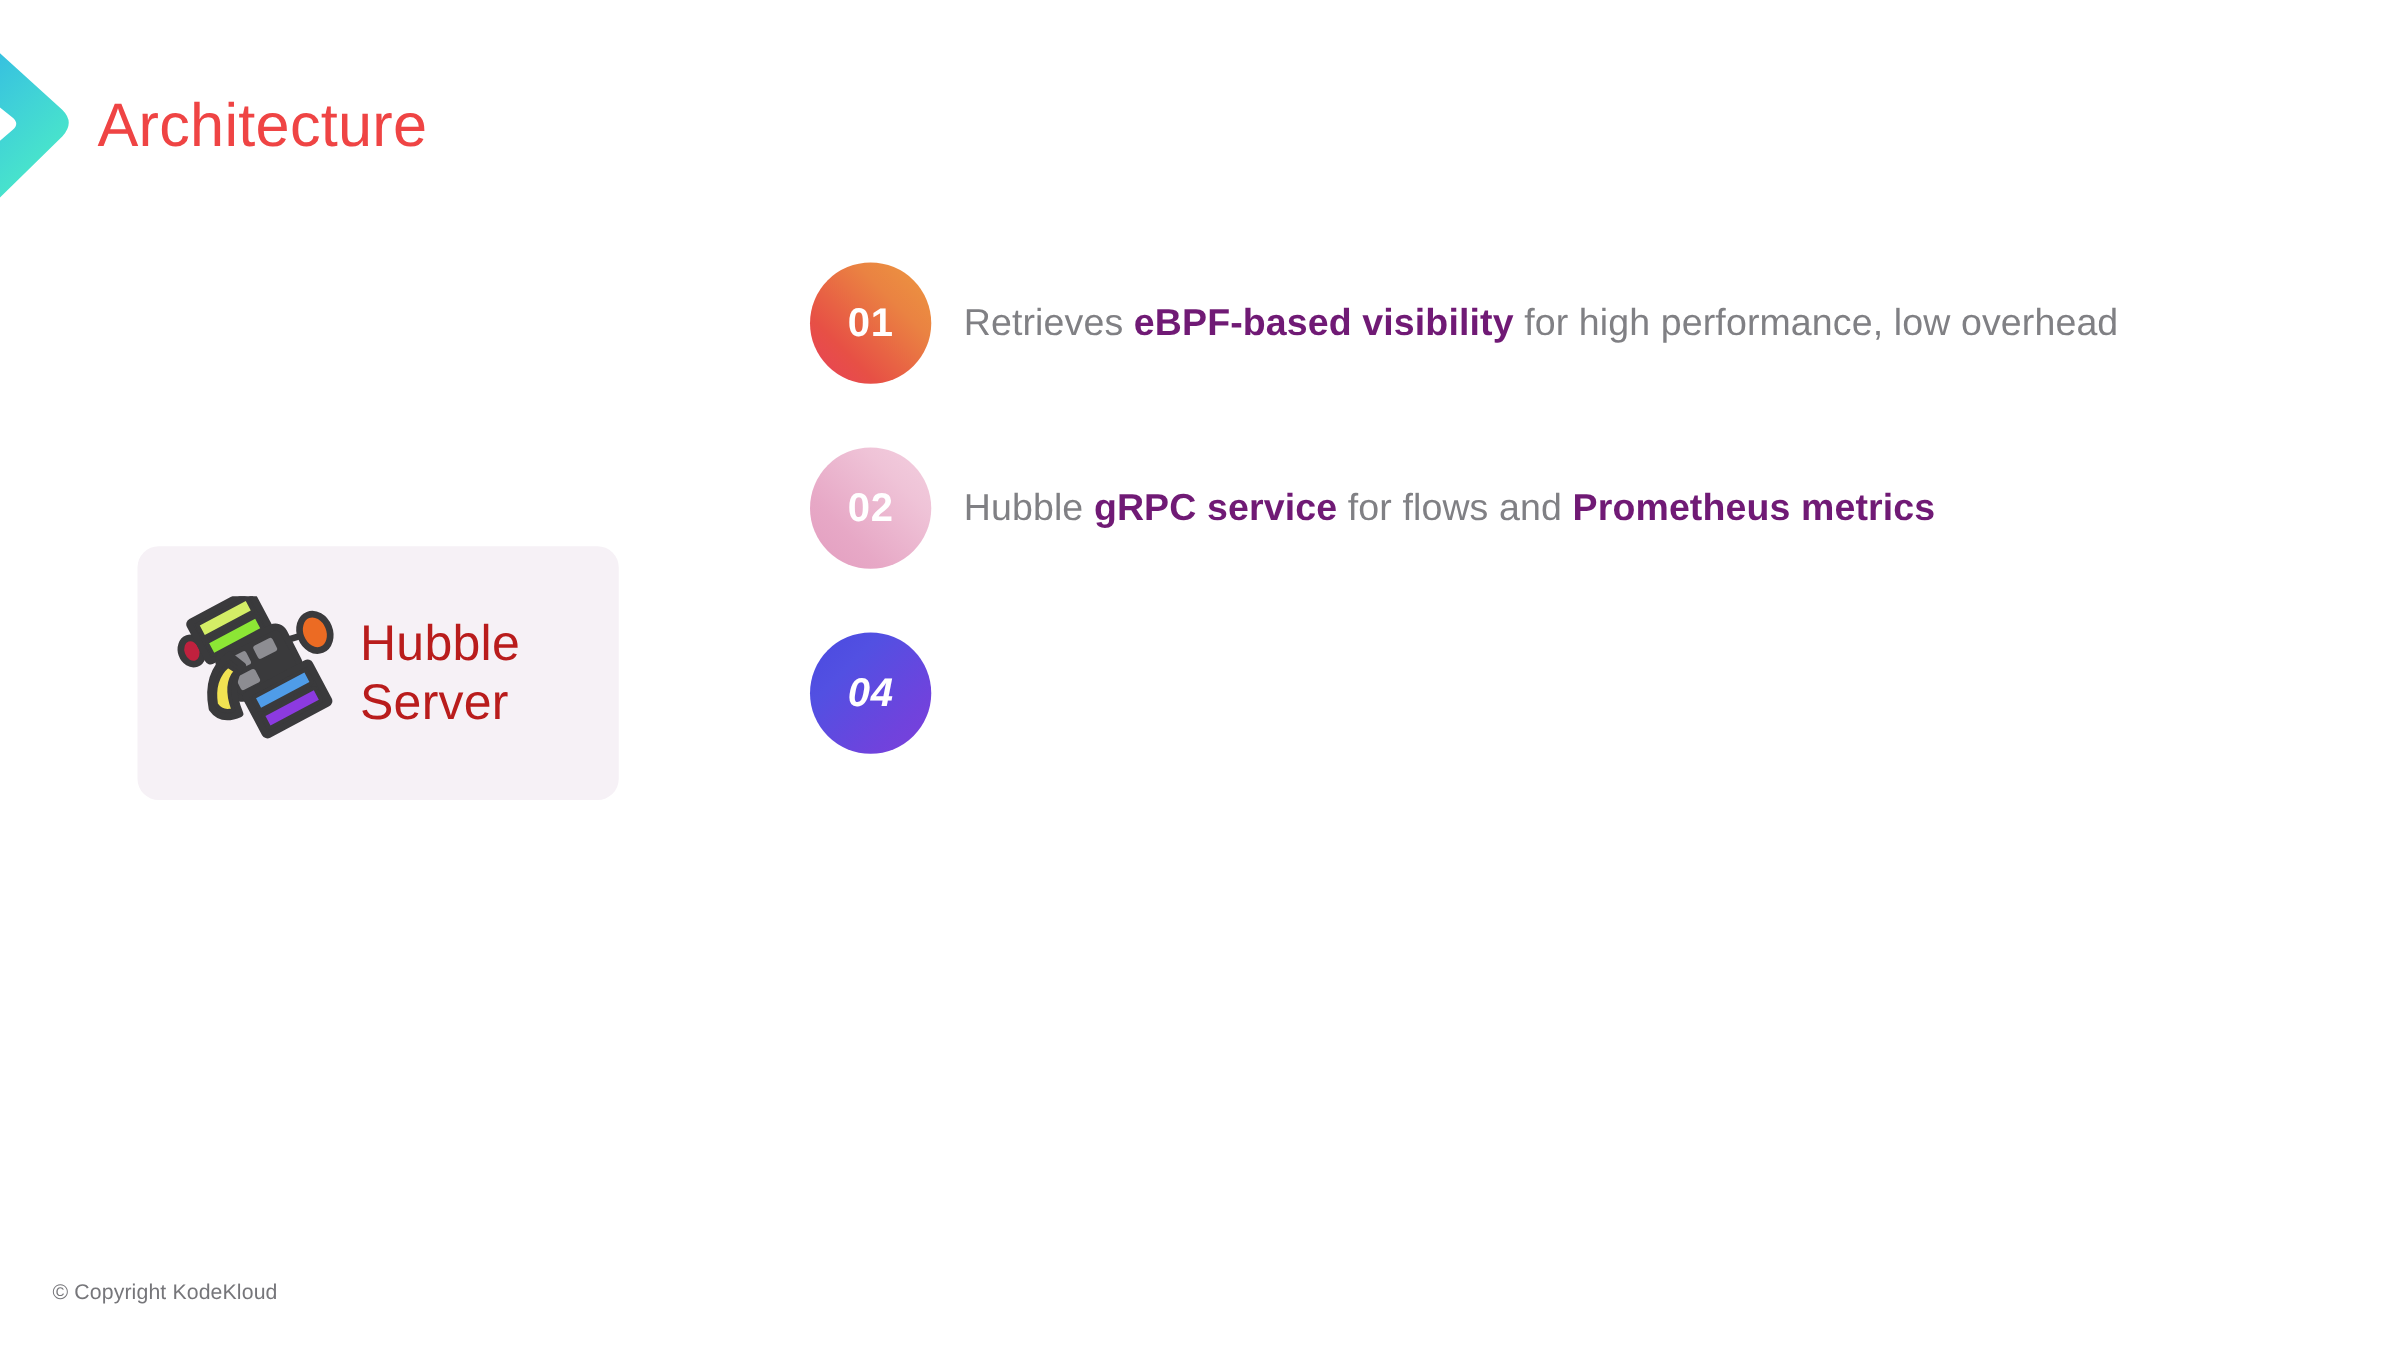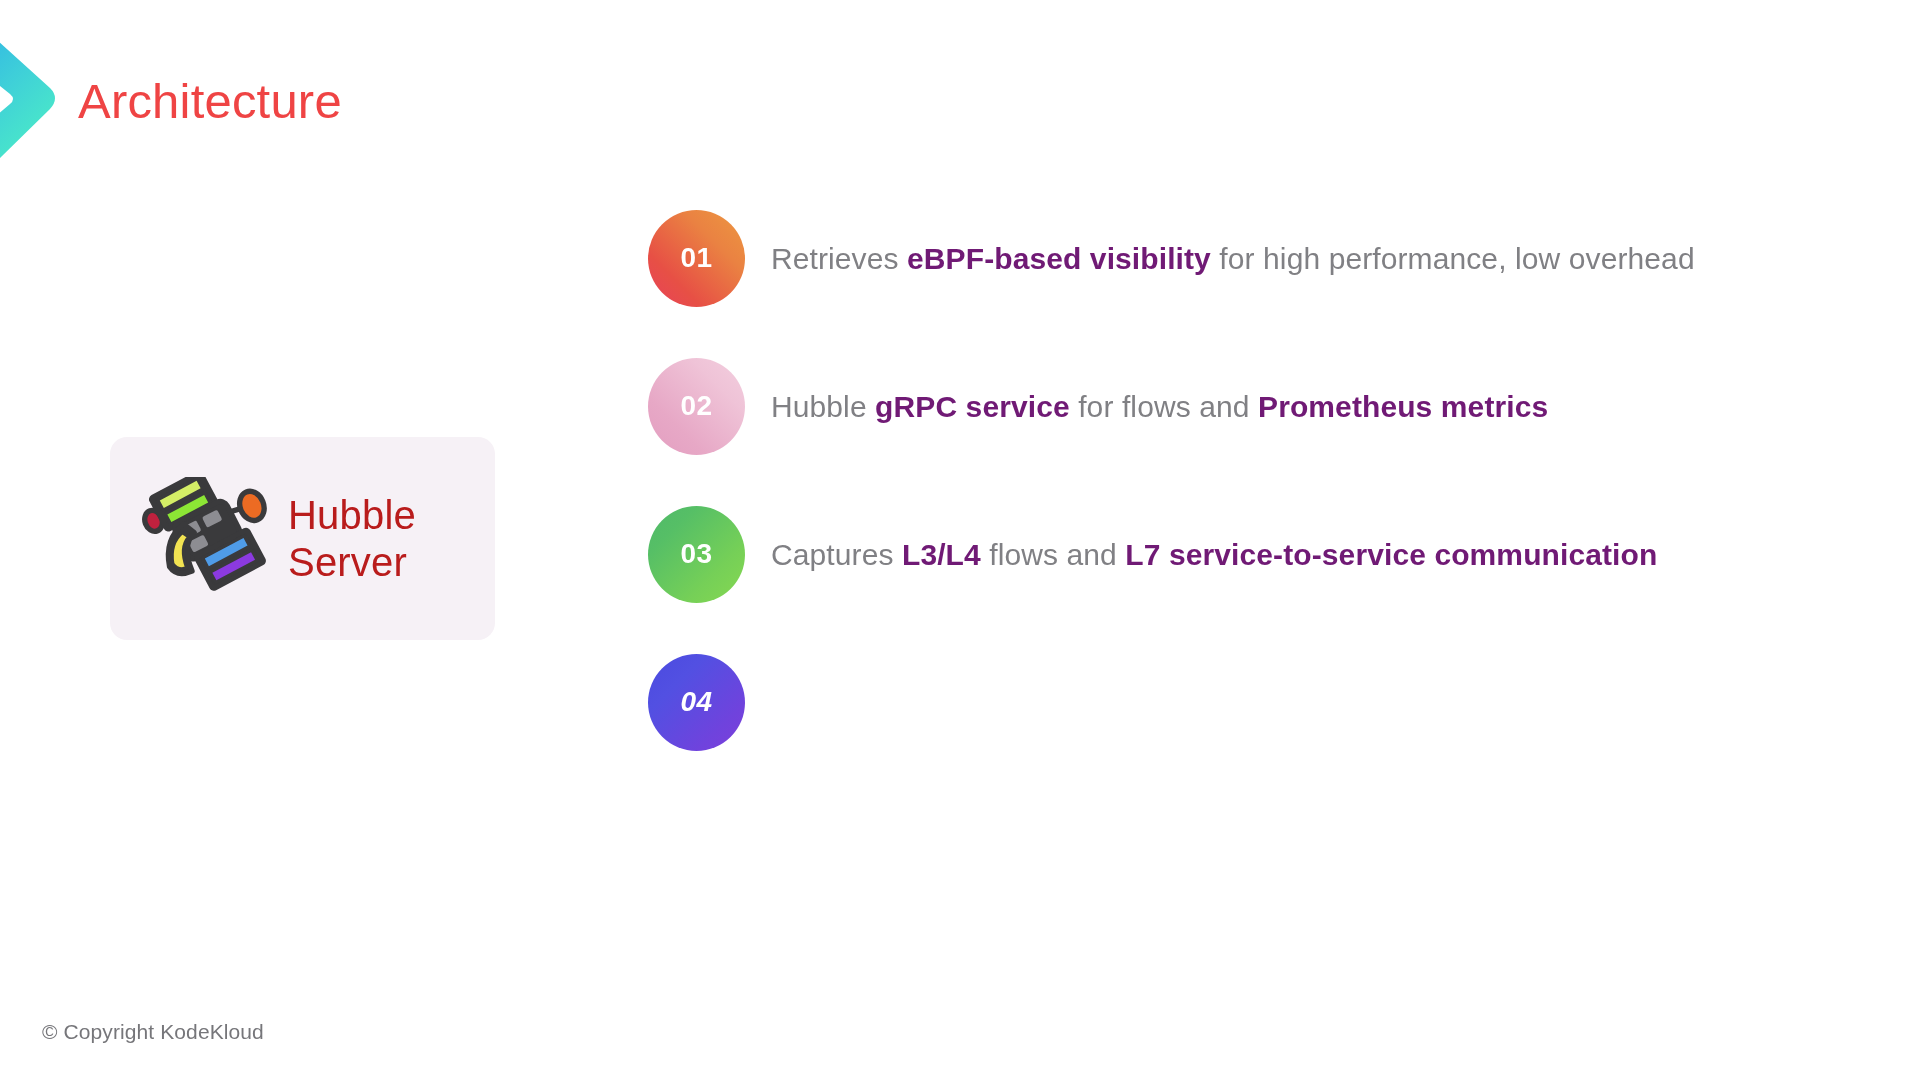--- a/index.html
+++ b/index.html
@@ -90,21 +90,21 @@
 
   .point-badge {
     flex: 0 0 97px;
     width: 97px;
     height: 97px;
     border-radius: 50%;
     display: flex;
     align-items: center;
     justify-content: center;
     color: #ffffff;
-    font-size: 28px;
+    font-size: 32px;
     font-weight: 700;
     letter-spacing: 0.5px;
   }
   .badge-01 { background: linear-gradient(45deg, #e8415a 0%, #e75045 28%, #ea8242 68%, #ed9840 100%); }
   .badge-02 { background: linear-gradient(45deg, #e39ec0 0%, #e7a8c6 30%, #efc3d7 72%, #f3cfdf 100%); }
   .badge-03 { background: linear-gradient(135deg, #4fb96a 0%, #56bf66 25%, #76d057 70%, #86d851 100%); }
   .badge-04 { background: linear-gradient(135deg, #4a4ae0 0%, #5250e2 30%, #6f43dd 75%, #7c3fda 100%); }
 
   .point-text {
     margin-left: 26px;
@@ -118,21 +118,21 @@
   .point-text b {
     font-weight: 700;
     color: #701a75;
   }
 
   
   .footer-copyright {
     position: absolute;
     left: 42px;
     bottom: 36px;
-    font-size: 21px;
+    font-size: 17px;
     font-weight: 400;
     color: #76767a;
     letter-spacing: 0.1px;
   }
 </style>
 </head>
 <body>
 
 <div class="chevron-wrap">
   <svg viewBox="0 0 96 152" xmlns="http://www.w3.org/2000/svg">
@@ -200,26 +200,20 @@
     </div>
   </div>
 
   <div class="point-row">
     <div class="point-badge badge-02">02</div>
     <div class="point-text">
       <span>Hubble </span><b>gRPC service</b><span> for flows and </span><b>Prometheus metrics</b>
     </div>
   </div>
 
-  <div class="point-row">
-    <div class="point-badge badge-03">03</div>
-    <div class="point-text">
-      <span>Captures </span><b>L3/L4</b><span> flows and </span><b>L7 service-to-service communication</b>
-    </div>
-  </div>
 
   <div class="point-row">
     <div class="point-badge badge-04">04</div>
   </div>
 
 </div>
 
 <div class="footer-copyright">© Copyright KodeKloud</div>
 
 </body></html>

